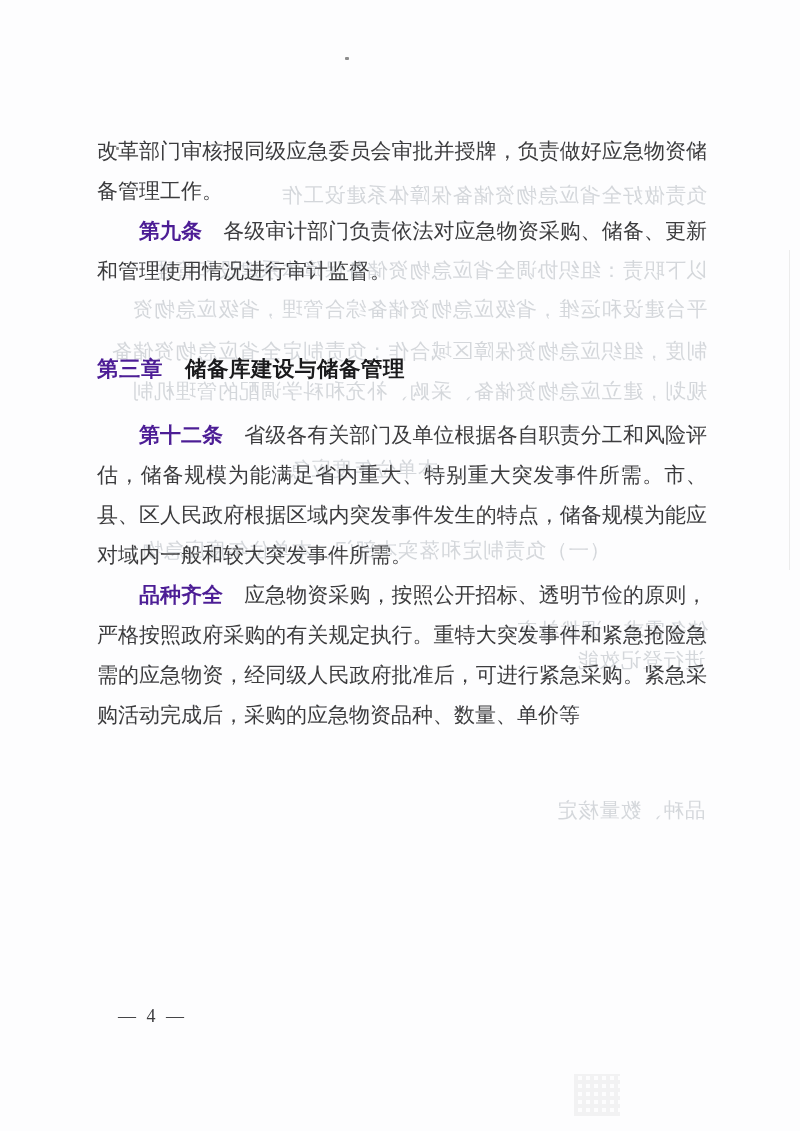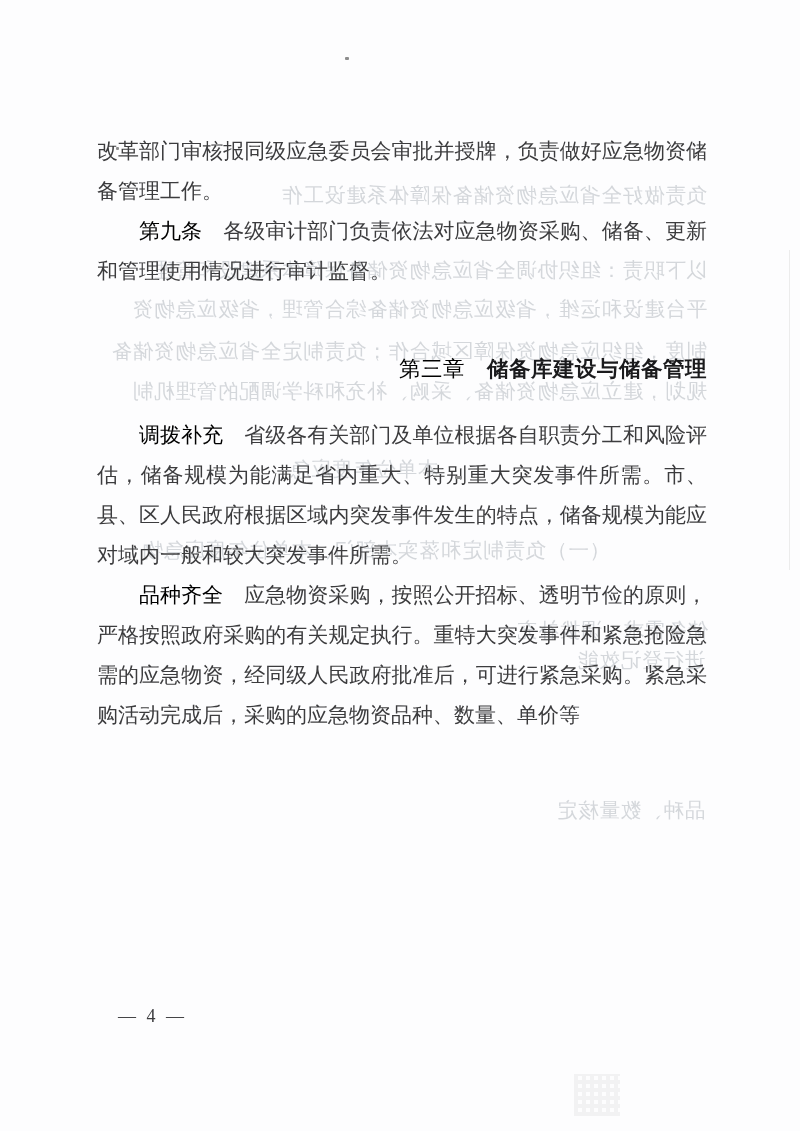--- a/index.html
+++ b/index.html
@@ -15,23 +15,23 @@
   
   .doc{
     position:absolute;left:97px;top:131px;width:610px;
     color:#3c3c3e;font-size:21px;line-height:40px;
     text-align:justify;text-justify:inter-character;
     word-break:break-all;z-index:2;
   }
   .para{margin:0;}
   .article{text-indent:2em;}
   .continued{text-indent:0;}
-  .article-label{font-weight:normal;color:#000000;}
+  .article-label{font-weight:bold;color:#4c1d95;}
   .chapter-heading{
-    text-align:right;text-indent:0;font-weight:bold;
+    text-align:left;text-indent:0;font-weight:bold;
     font-size:21.5px;color:#1a1a1c;letter-spacing:.5px;
     margin:58px 0 26px 0;
   }
   
   .bleed{
     position:absolute;transform:scaleX(-1);
     color:#a9afb6;opacity:.48;filter:blur(.4px);
     font-size:20.5px;line-height:28px;height:28px;
     letter-spacing:.8px;white-space:nowrap;overflow:hidden;
     z-index:1;word-break:keep-all;
@@ -72,21 +72,21 @@
       <div class="bleed" style="top: 536px; left: 140px; width: 470px;">（一）负责制定和落实本部门、本单位年度应急物资</div>
       <div class="bleed" style="top: 616px; left: 518px; width: 190px;">储备需求，调拨补充</div>
       <div class="bleed" style="top: 646px; left: 560px; width: 145px;">进行登记效能</div>
       <div class="bleed" style="top: 796px; left: 540px; width: 165px;">品种、数量核定</div>
     </div>
 
   <div class="doc">
       <p class="para continued">改革部门审核报同级应急委员会审批并授牌，负责做好应急物资储备管理工作。</p>
       <p class="para article"><span class="article-label">第九条</span>　各级审计部门负责依法对应急物资采购、储备、更新和管理使用情况进行审计监督。</p>
       <p class="para chapter-heading"><span class="article-label">第三章</span>　储备库建设与储备管理</p>
-      <p class="para article"><span class="article-label">调拨补充</span>　省级各有关部门及单位根据各自职责分工和风险评估，储备规模为能满足省内重大、特别重大突发事件所需。市、县、区人民政府根据区域内突发事件发生的特点，储备规模为能应对域内一般和较大突发事件所需。</p>
+      <p class="para article"><span class="article-label">第十二条</span>　省级各有关部门及单位根据各自职责分工和风险评估，储备规模为能满足省内重大、特别重大突发事件所需。市、县、区人民政府根据区域内突发事件发生的特点，储备规模为能应对域内一般和较大突发事件所需。</p>
       <p class="para article"><span class="article-label">品种齐全</span>　应急物资采购，按照公开招标、透明节俭的原则，严格按照政府采购的有关规定执行。重特大突发事件和紧急抢险急需的应急物资，经同级人民政府批准后，可进行紧急采购。紧急采购活动完成后，采购的应急物资品种、数量、单价等</p>
     </div>
 
   <div class="footer">— 4 —</div>
 
 <div class="speck" style="left: 345px; top: 57px; width: 4px; height: 3px;"></div>
     <div class="speck" style="left: 455px; top: 476px; width: 7px; height: 3px;"></div>
     <div class="speck" style="left: 116px; top: 147px; width: 3px; height: 3px;"></div>
   </div>
 

